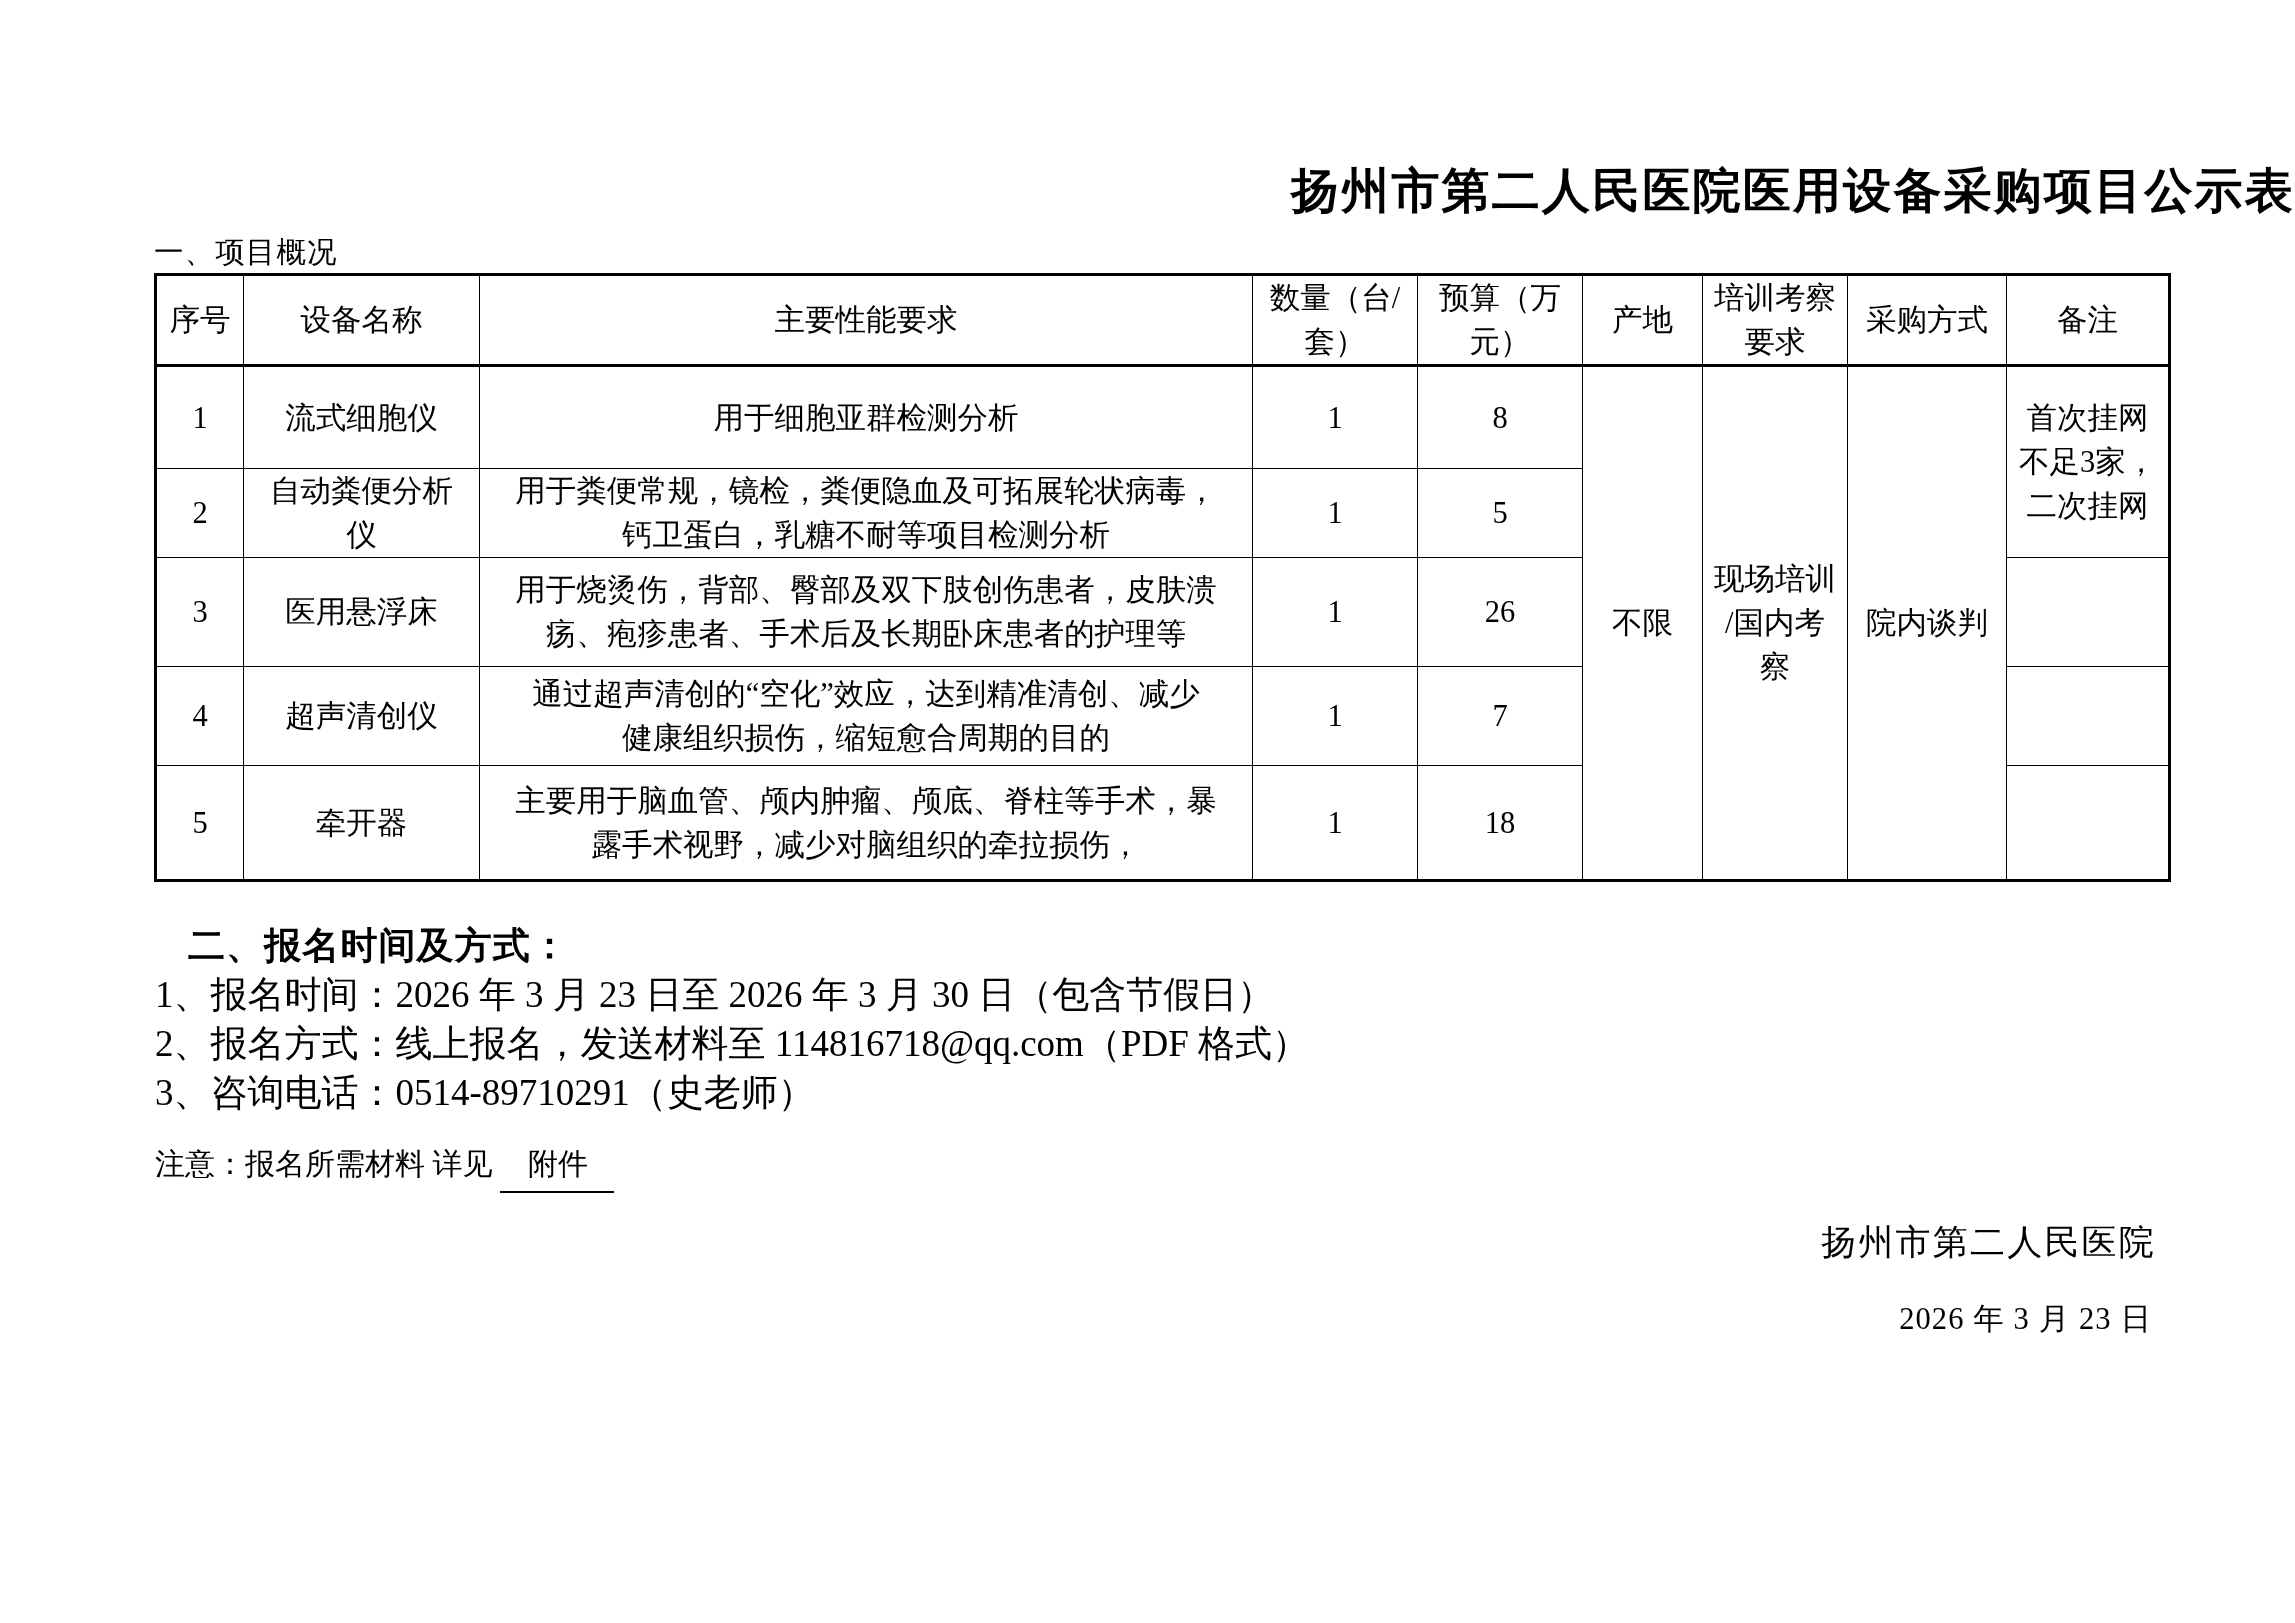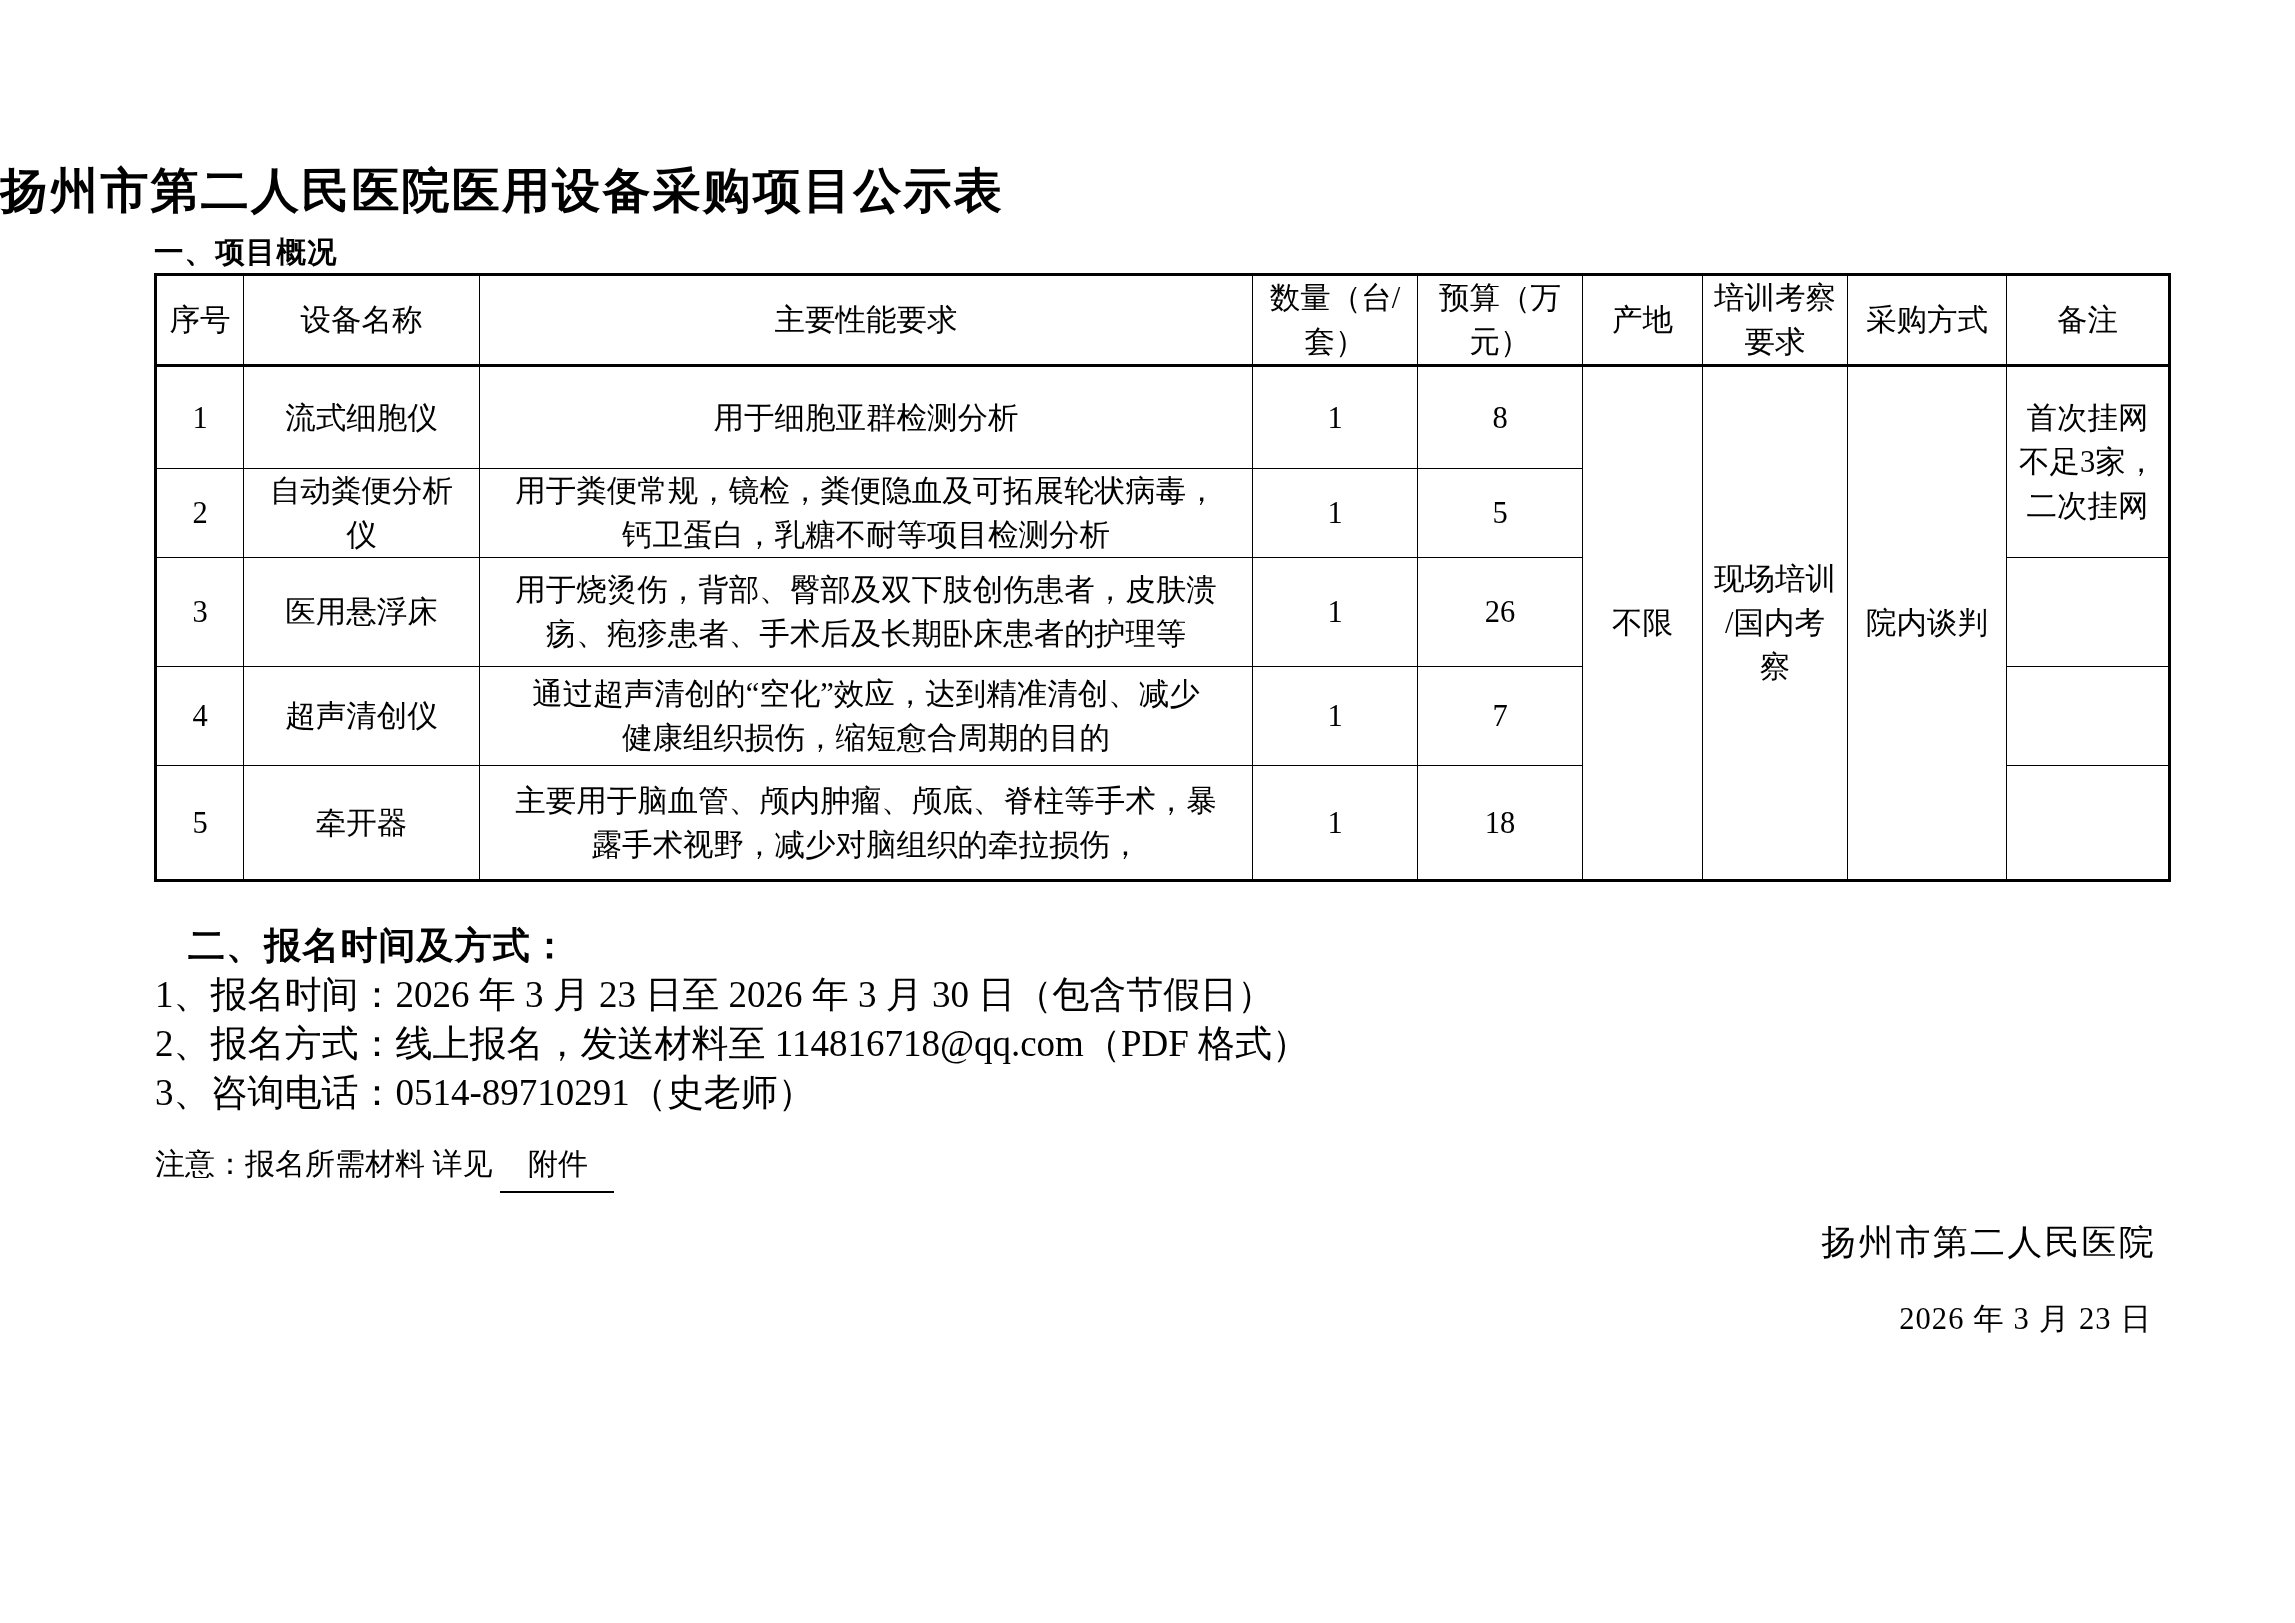--- a/index.html
+++ b/index.html
@@ -6,27 +6,27 @@
   body {
     width: 2295px; height: 1623px;
     background: #ffffff; color: #000;
     font-family: "Liberation Serif", "DejaVu Serif", serif;
     position: relative; overflow: hidden;
   }
   .abs { position: absolute; }
 
   .doc-title {
     top: 159px; left: 0; width: 2295px;
-    text-align: left;
+    text-align: right;
     font-size: 48px; font-weight: bold; letter-spacing: 2.2px;
     white-space: nowrap;
   }
   .sec1-heading {
     top: 233px; left: 154px;
-    font-size: 29.5px; font-weight: bold; letter-spacing: 1.1px;
+    font-size: 29.5px; font-weight: normal; letter-spacing: 1.1px;
   }
 
   table.proc-table {
     position: absolute; left: 154px; top: 273px;
     width: 2012px;
     border-collapse: collapse; table-layout: fixed;
     border: 3.3px solid #000;
   }
   .proc-table th, .proc-table td {
     border: 1.6px solid #000;

